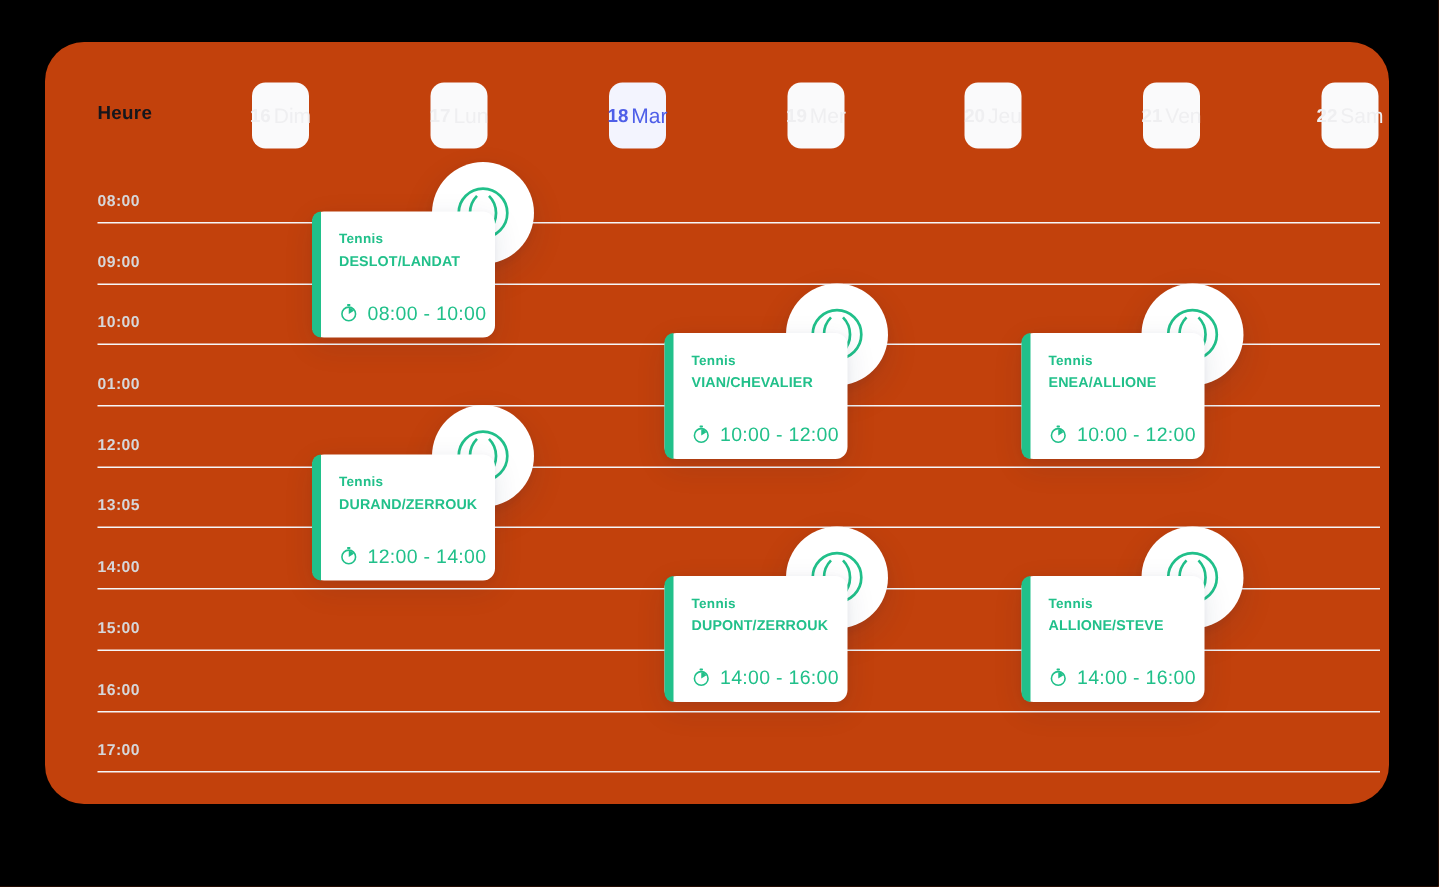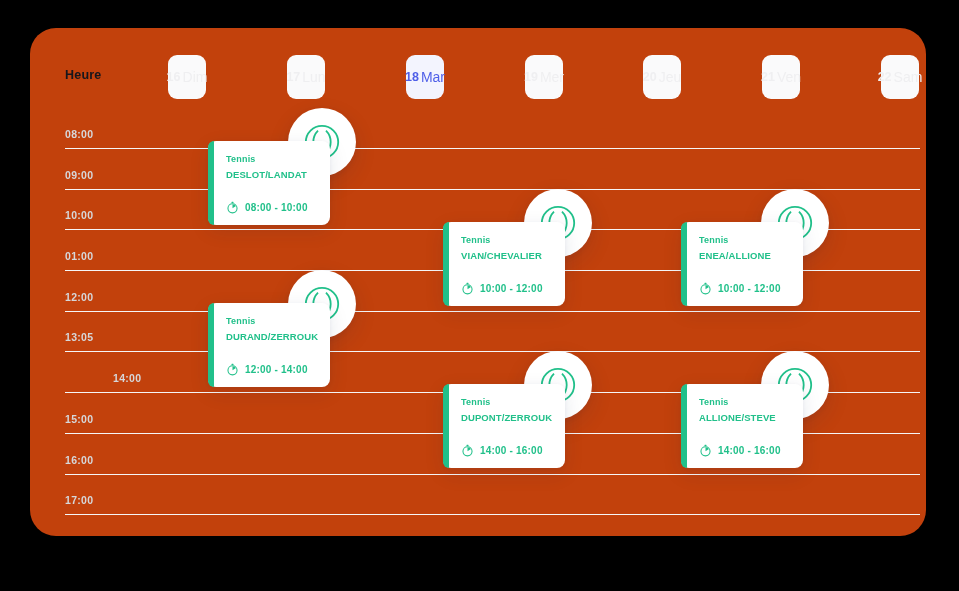--- a/index.html
+++ b/index.html
@@ -146,22 +146,22 @@
   .event-time-row {
     position: absolute;
     left: 18px;
     top: 60px;
     display: flex;
     align-items: center;
     gap: 6px;
   }
 
   .event-time {
-    font-size: 10px;
-    font-weight: bold;
+    font-size: 13px;
+    font-weight: normal;
     color: #21c08a;
     letter-spacing: 0.2px;
   }
 
   .timer-icon { display: block; width: 13px; height: 13px; }
 
   
   .ball-badge {
     position: absolute;
     width: 68px;
@@ -223,21 +223,21 @@
           <div class="time-label" style="top: 147px;">09:00</div>
           <div class="row-line" style="top: 161px;"></div>
           <div class="time-label" style="top: 187px;">10:00</div>
           <div class="row-line" style="top: 201px;"></div>
           <div class="time-label" style="top: 228px;">01:00</div>
           <div class="row-line" style="top: 242px;"></div>
           <div class="time-label" style="top: 269px;">12:00</div>
           <div class="row-line" style="top: 283px;"></div>
           <div class="time-label" style="top: 309px;">13:05</div>
           <div class="row-line" style="top: 323px;"></div>
-          <div class="time-label" style="top: 350px; margin-left: 48px;">14:00</div>
+          <div class="time-label" style="top: 350px;">14:00</div>
           <div class="row-line" style="top: 364px;"></div>
           <div class="time-label" style="top: 391px;">15:00</div>
           <div class="row-line" style="top: 405px;"></div>
           <div class="time-label" style="top: 432px;">16:00</div>
           <div class="row-line" style="top: 446px;"></div>
           <div class="time-label" style="top: 472px;">17:00</div>
           <div class="row-line" style="top: 486px;"></div>
         </div>
       <div id="events-host">
           <div class="ball-badge" style="left: 258px; top: 80px;">

